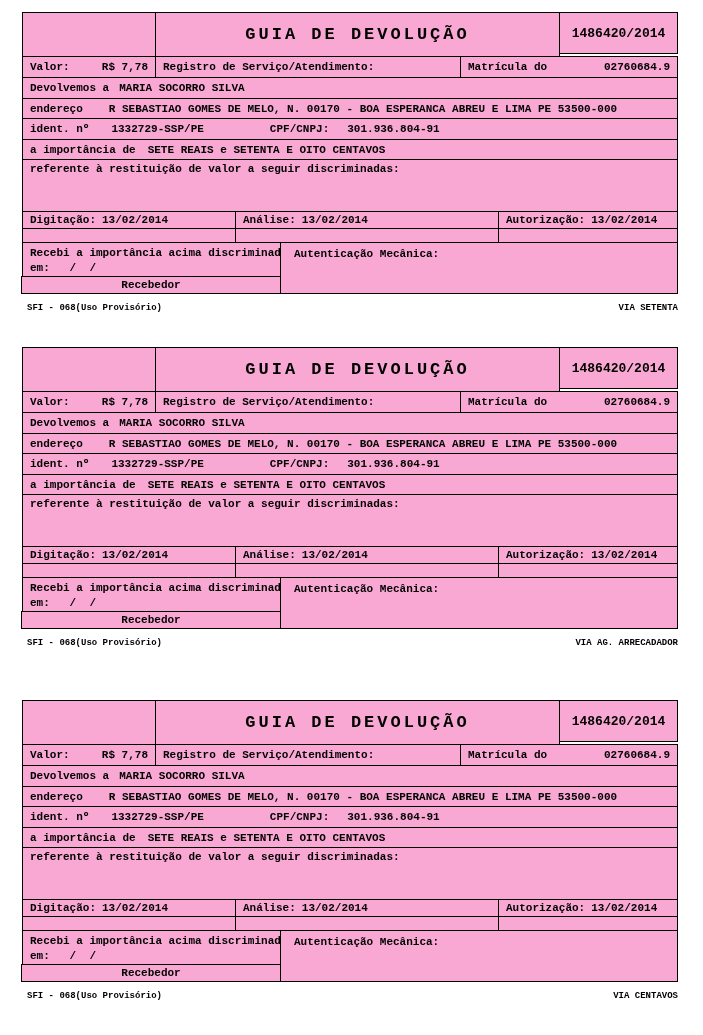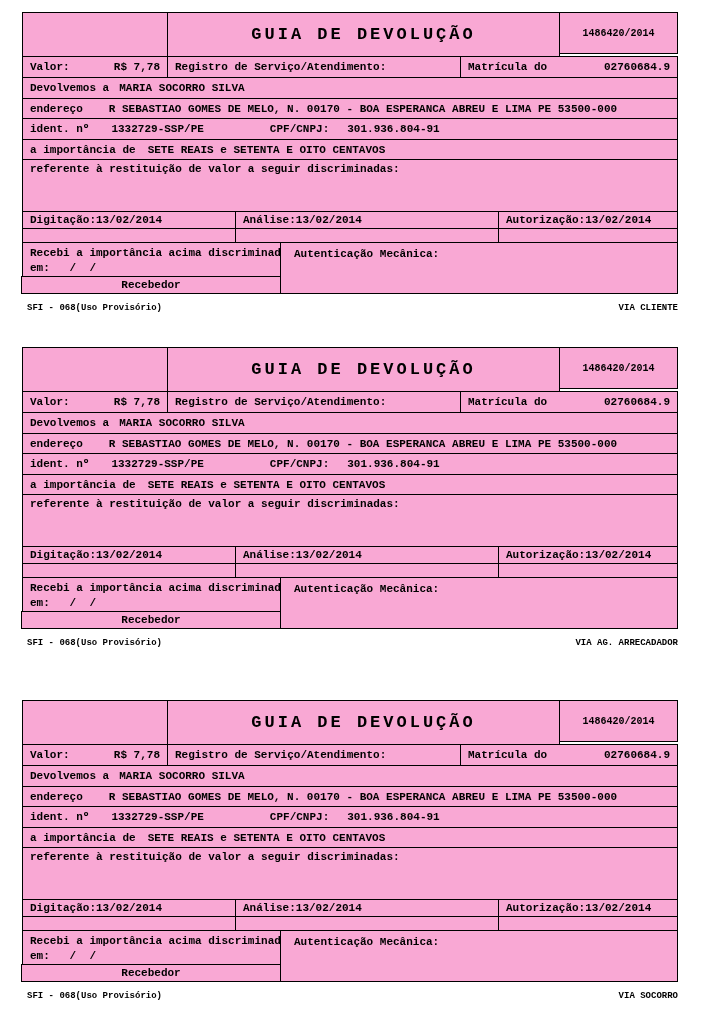--- a/index.html
+++ b/index.html
@@ -20,33 +20,33 @@
   }
   .cell:first-child { margin-left:0; }
 
   .h-header { height:45px; }
   .h22 { height:22px; }
   .h21 { height:21px; }
   .h18 { height:18px; }
   .h15 { height:15px; }
   .h-ref { height:53px; }
 
-  .w-left { width:146px; }
+  .w-left { width:134px; }
   .flex1 { flex:1; }
   .w-num { width:119px; height:42px; align-self:flex-start; }
   .w-mat { width:218px; }
   .w-d1 { width:214px; }
   .w-d2 { width:264px; }
 
   .title-cell { justify-content:center; font-size:17px; letter-spacing:3px; }
-  .number-cell { justify-content:center; font-size:10px; letter-spacing:0; }
+  .number-cell { justify-content:center; font-size:13px; letter-spacing:0; }
   .split { justify-content:space-between; }
   .top { align-items:flex-start; padding-top:3px; }
 
-  .ml6  { margin-left:0; }
+  .ml6  { margin-left:6px; }
   .ml10 { margin-left:10px; }
   .ml12 { margin-left:12px; }
   .ml18 { margin-left:18px; }
   .ml22 { margin-left:22px; }
   .ml26 { margin-left:26px; }
   .ml66 { margin-left:66px; }
 
   .recebi-wrap { display:flex; margin-top:4px; }
   .recebi-left { width:259px; display:flex; flex-direction:column; }
   .recebi-msg {
@@ -140,21 +140,21 @@
       <div class="cell recebi-msg">
         <span>Recebi a importância acima discriminada:</span>
         <span>em:   /  /</span>
       </div>
       <div class="cell recebedor">Recebedor</div>
     </div>
     <div class="cell autenticacao">Autenticação Mecânica:</div>
   </div>
   <div class="footer">
     <span>SFI - 068(Uso Provisório)</span>
-    <span>VIA CLIENTE</span>
+    <span>VIA SETENTA</span>
   </div>
 </section>
 
 <section class="copy" style="top:347px">
   <div class="row h-header">
     <div class="cell w-left"></div>
     <div class="cell flex1 title-cell">GUIA DE DEVOLUÇÃO</div>
     <div class="cell w-num number-cell">1486420/2014</div>
   </div>
   <div class="row h22">
@@ -306,15 +306,15 @@
       <div class="cell recebi-msg">
         <span>Recebi a importância acima discriminada:</span>
         <span>em:   /  /</span>
       </div>
       <div class="cell recebedor">Recebedor</div>
     </div>
     <div class="cell autenticacao">Autenticação Mecânica:</div>
   </div>
   <div class="footer">
     <span>SFI - 068(Uso Provisório)</span>
-    <span>VIA SOCORRO</span>
+    <span>VIA CENTAVOS</span>
   </div>
 </section>
 
 </body></html>

